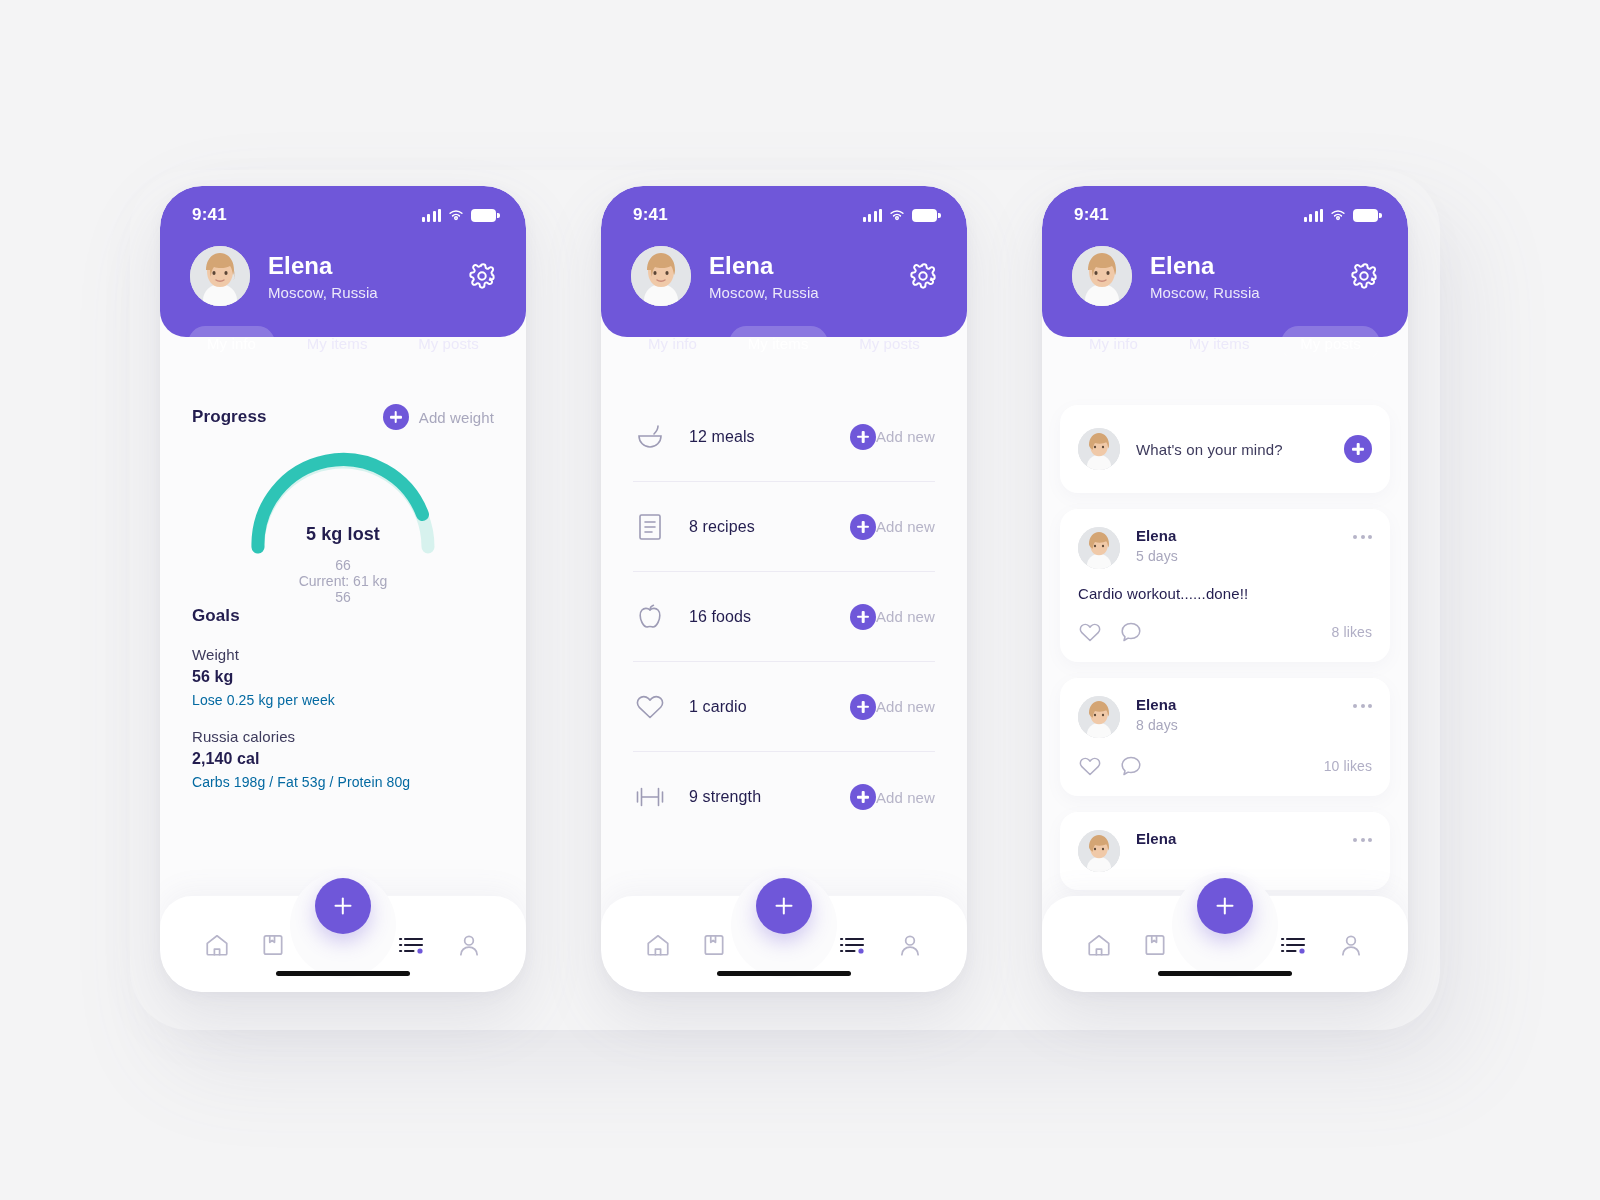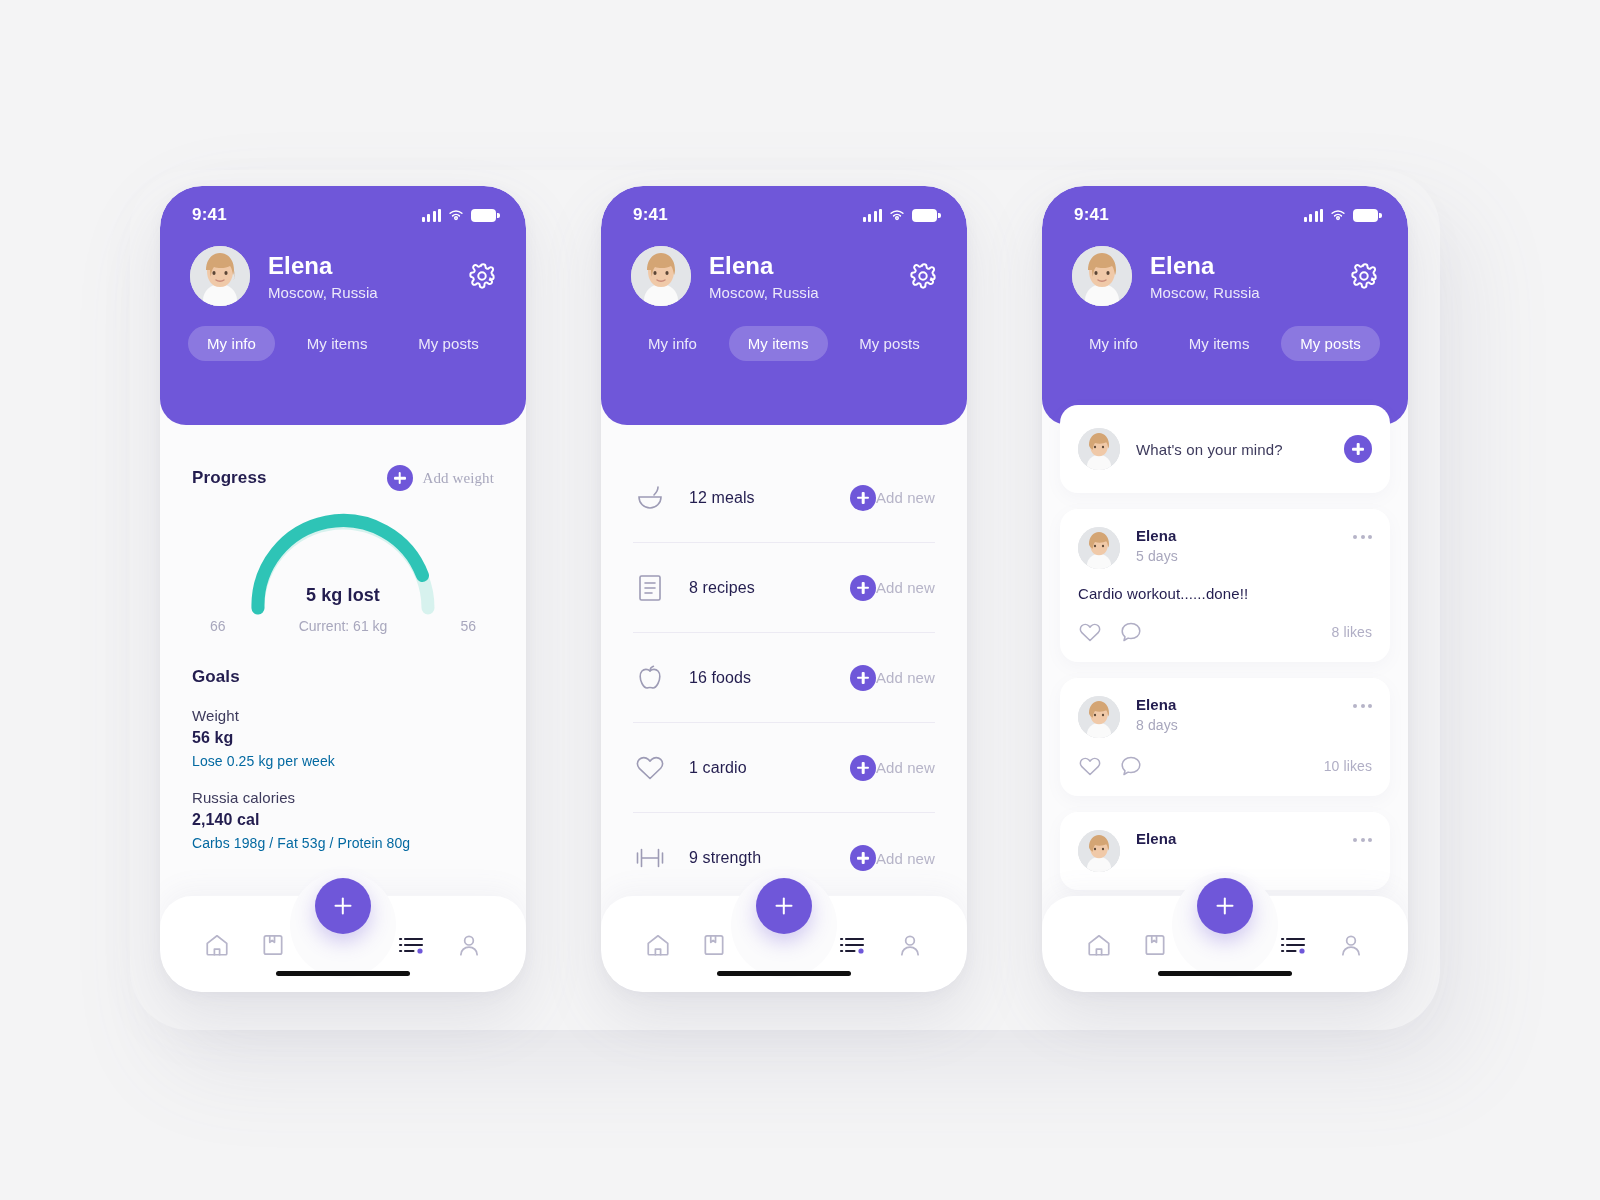--- a/index.html
+++ b/index.html
@@ -34,21 +34,21 @@
     box-shadow: 0 26px 60px rgba(110,110,140,0.13),
                 0 4px 14px rgba(110,110,140,0.06);
   }
   #phone1 { left: 160px;  top: 186px; }
   #phone2 { left: 601px;  top: 186px; }
   #phone3 { left: 1042px; top: 186px; }
 
   
   .header {
     position: relative;
-    height: 239px;
+    height: 151px;
     background: #6f57d9;
     border-radius: 42px 42px 26px 26px;
     padding: 0 26px;
   }
   .statusbar {
     display: flex; align-items: center; justify-content: space-between;
     height: 46px; padding-top: 12px;
   }
   .clock {
     color: #ffffff; font-size: 17px; font-weight: 600;
@@ -92,30 +92,30 @@
     display: flex; align-items: center; justify-content: space-between;
     margin-top: 20px; padding: 0 2px;
   }
   .tab {
     font-size: 15px; color: #ece9fa; padding: 9px 19px; border-radius: 19px;
     letter-spacing: .1px; white-space: nowrap;
   }
   .tab.active { background: rgba(255,255,255,0.20); color: #ffffff; }
 
   
-  .body { position: relative; height: 489px; }
+  .body { position: relative; height: 489px; margin-top: 27px; }
 
   .sec-title {
     font-size: 17px; font-weight: 700; color: #231d4f; letter-spacing: .1px;
   }
   .prog-head {
     display:flex; align-items:center; justify-content:space-between;
     padding: 40px 32px 0 32px;
   }
-  .addw { display:flex; align-items:center; gap: 10px; font-family: Liberation Serif, serif; }
+  .addw { display:flex; align-items:center; gap: 10px; }
   .plus-circle {
     width: 26px; height: 26px; border-radius: 50%; background: #6f57d9;
     position: relative; flex: 0 0 auto;
   }
   .plus-circle:before, .plus-circle:after {
     content:""; position:absolute; background:#fff; border-radius:1px;
     left:50%; top:50%;
   }
   .plus-circle:before { width: 12px; height: 2.6px; transform: translate(-50%,-50%); }
   .plus-circle:after  { width: 2.6px; height: 12px; transform: translate(-50%,-50%); }
@@ -123,21 +123,21 @@
 
   .gauge-wrap { position: relative; margin-top: 12px; height: 138px; }
   .gauge { position:absolute; left:50%; transform:translateX(-50%); top: 0; }
   .gauge-center {
     position:absolute; left:0; right:0; top: 82px; text-align:center;
     font-size: 18px; font-weight: 700; color:#231d4f; letter-spacing:.1px;
   }
   .gauge-labels {
     position:absolute; left: 50px; right: 50px; top: 115px;
     display:flex; align-items:center; justify-content:space-between;
-    font-size: 14px; color:#a8a7bd;
+    font-size: 14px; color:#a8a7bd;flex-direction:column;
   }
   .gauge-labels .cur { color:#a8a7bd; }
 
   .goals { padding: 26px 32px 0 32px; }
   .goal-block { margin-top: 20px; }
   .goal-lab { font-size: 15px; color: #3d3a5c; letter-spacing:.1px; }
   .goal-val { font-size: 16px; font-weight: 700; color: #231d4f; margin-top: 5px; letter-spacing:.1px; }
   .goal-sub { font-size: 14px; color: #0369a1; margin-top: 6px; letter-spacing:.1px; }
 
   

